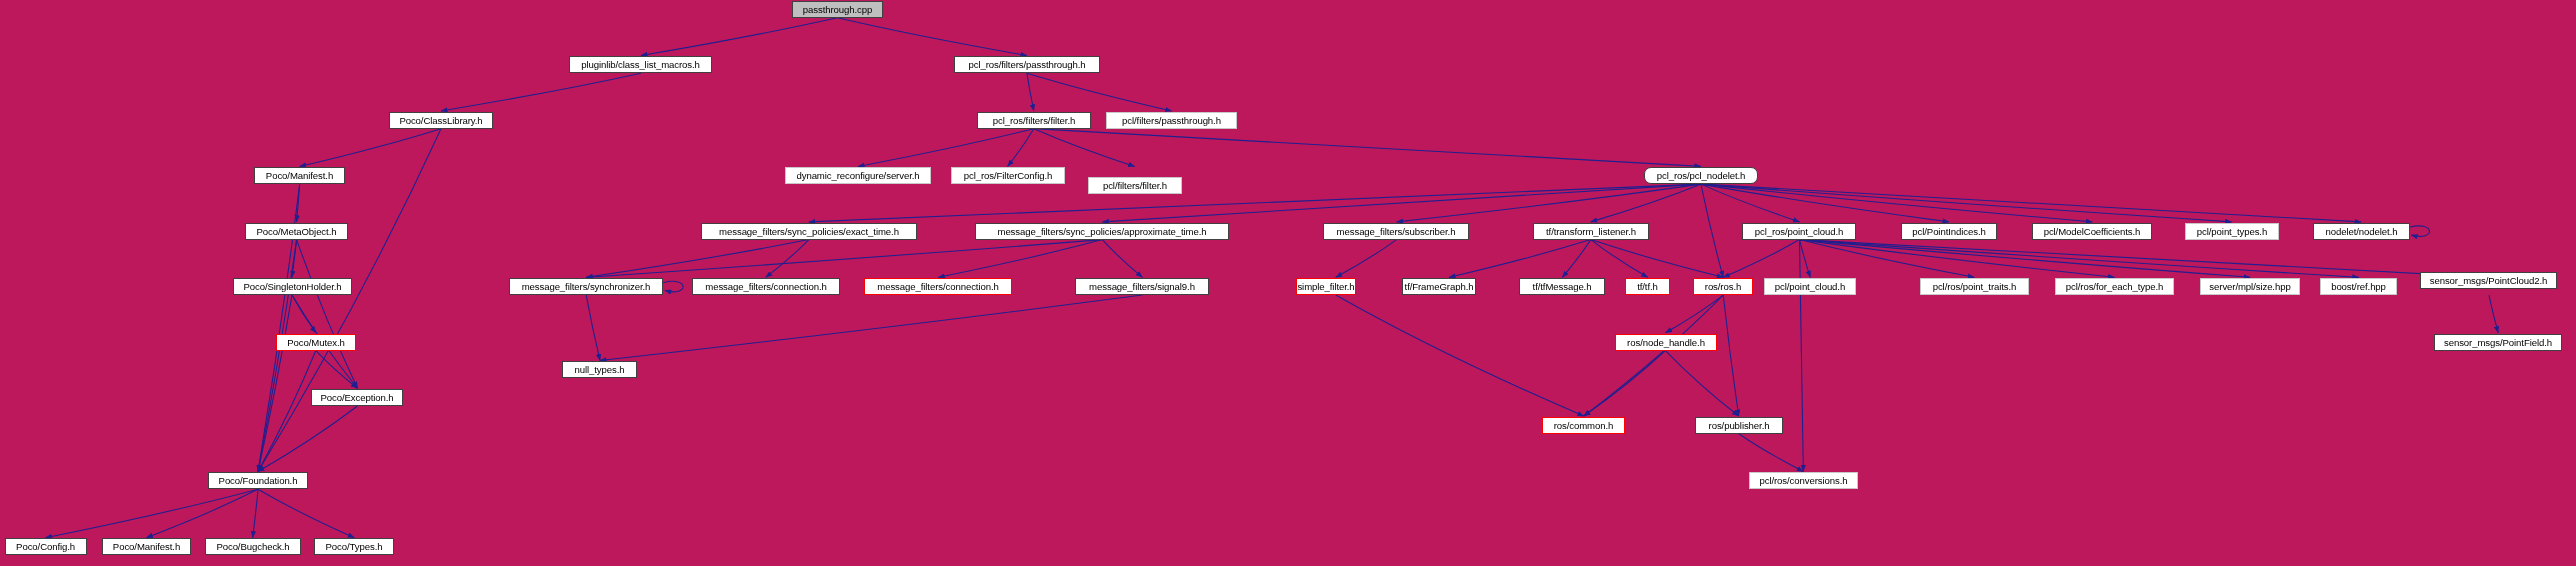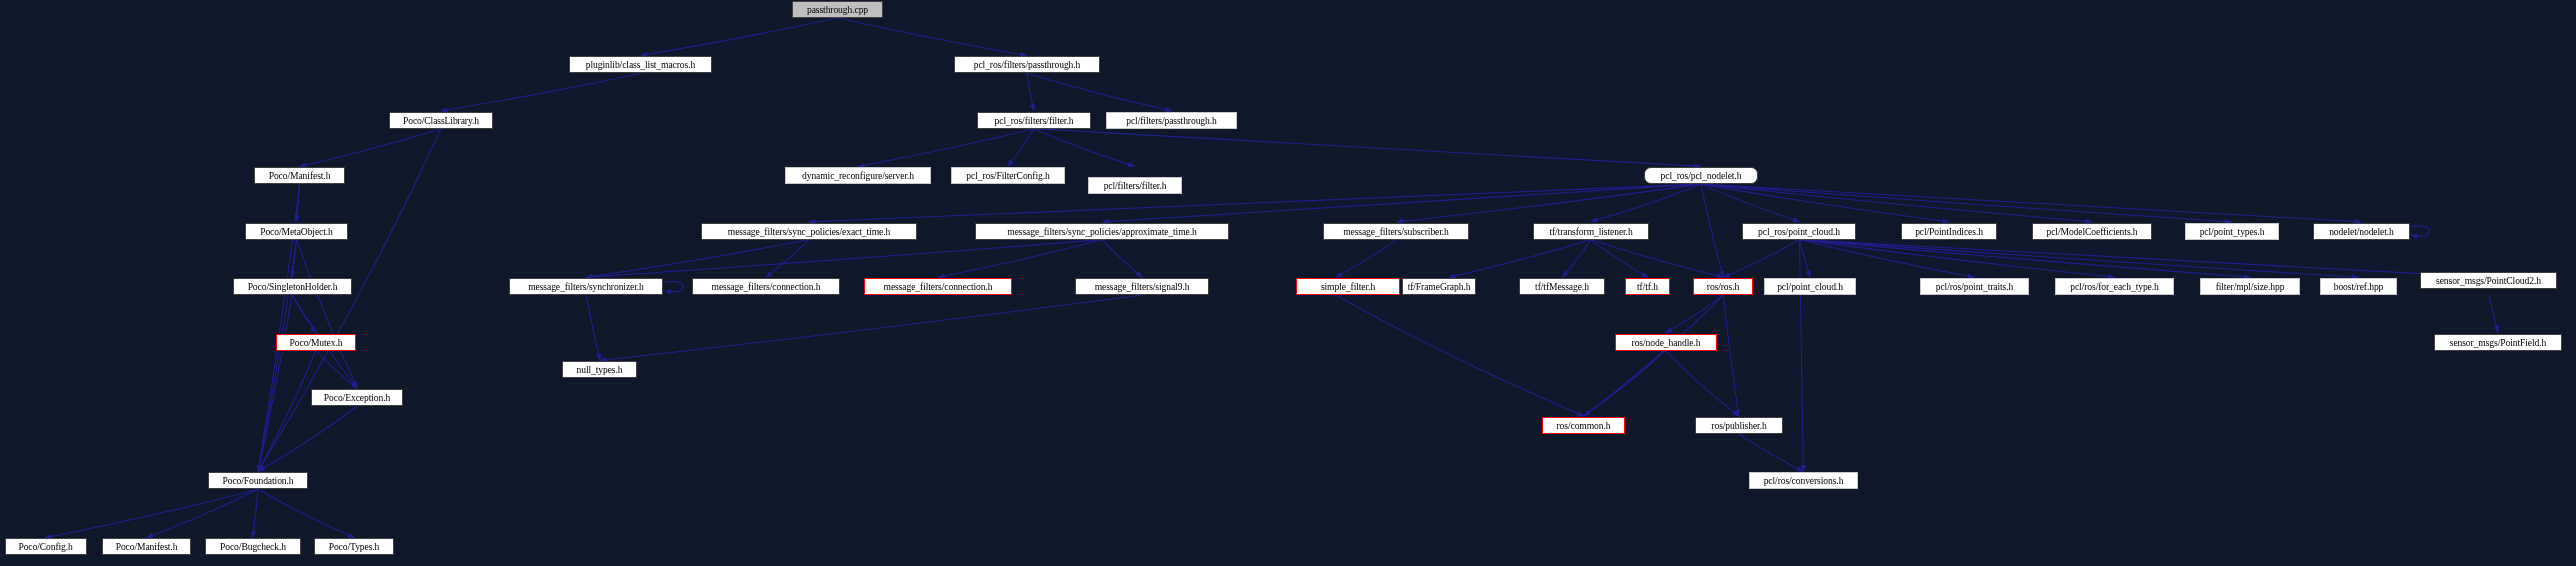--- a/index.html
+++ b/index.html
@@ -5,22 +5,22 @@
 <style>
   html, body {
     margin: 0;
     padding: 0;
     background: #ffffff;
   }
   #graph-root {
     position: relative;
     width: 2576px;
     height: 567px;
-    background: #0f172a;
-    font-family: Liberation Serif, serif;
+    background: #be185d;
+    font-family: Liberation Sans, sans-serif;
     overflow: hidden;
   }
   #edge-layer {
     position: absolute;
     left: 0; top: 0;
     width: 2576px;
     height: 567px;
     pointer-events: none;
   }
   .node {
@@ -153,29 +153,29 @@
       <div class="node solid" style="left: 1742px; top: 223px; width: 114px;">pcl_ros/point_cloud.h</div>
       <div class="node solid" style="left: 1901px; top: 223px; width: 96px;">pcl/PointIndices.h</div>
       <div class="node solid" style="left: 2032px; top: 223px; width: 120px;">pcl/ModelCoefficients.h</div>
       <div class="node gray" style="left: 2185px; top: 223px; width: 94px;">pcl/point_types.h</div>
       <div class="node solid" style="left: 2313px; top: 223px; width: 97px;">nodelet/nodelet.h</div>
       <div class="node solid" style="left: 233px; top: 278px; width: 119px;">Poco/SingletonHolder.h</div>
       <div class="node solid" style="left: 509px; top: 278px; width: 154px;">message_filters/synchronizer.h</div>
       <div class="node solid" style="left: 692px; top: 278px; width: 148px;">message_filters/connection.h</div>
       <div class="node red" style="left: 864px; top: 278px; width: 148px;">message_filters/connection.h</div>
       <div class="node solid" style="left: 1075px; top: 278px; width: 134px;">message_filters/signal9.h</div>
-      <div class="node red" style="left: 1296px; top: 278px; width: 104px;">simple_filter.h</div>
+      <div class="node red" style="left: 1296px; top: 278px; width: 60px;">simple_filter.h</div>
       <div class="node solid" style="left: 1402px; top: 278px; width: 74px;">tf/FrameGraph.h</div>
       <div class="node solid" style="left: 1519px; top: 278px; width: 86px;">tf/tfMessage.h</div>
       <div class="node red" style="left: 1625px; top: 278px; width: 45px;">tf/tf.h</div>
       <div class="node red" style="left: 1693px; top: 278px; width: 60px;">ros/ros.h</div>
       <div class="node gray" style="left: 1764px; top: 278px; width: 92px;">pcl/point_cloud.h</div>
       <div class="node gray" style="left: 1920px; top: 278px; width: 109px;">pcl/ros/point_traits.h</div>
       <div class="node gray" style="left: 2055px; top: 278px; width: 119px;">pcl/ros/for_each_type.h</div>
-      <div class="node gray" style="left: 2200px; top: 278px; width: 100px;">filter/mpl/size.hpp</div>
+      <div class="node gray" style="left: 2200px; top: 278px; width: 100px;">server/mpl/size.hpp</div>
       <div class="node gray" style="left: 2320px; top: 278px; width: 77px;">boost/ref.hpp</div>
       <div class="node solid" style="left: 2420px; top: 272px; width: 137px;">sensor_msgs/PointCloud2.h</div>
       <div class="node red" style="left: 276px; top: 334px; width: 80px;">Poco/Mutex.h</div>
       <div class="node red" style="left: 1615px; top: 334px; width: 102px;">ros/node_handle.h</div>
       <div class="node solid" style="left: 2434px; top: 334px; width: 128px;">sensor_msgs/PointField.h</div>
       <div class="node solid" style="left: 562px; top: 361px; width: 75px;">null_types.h</div>
       <div class="node solid" style="left: 311px; top: 389px; width: 92px;">Poco/Exception.h</div>
       <div class="node red" style="left: 1542px; top: 417px; width: 83px;">ros/common.h</div>
       <div class="node solid" style="left: 1695px; top: 417px; width: 88px;">ros/publisher.h</div>
       <div class="node solid" style="left: 208px; top: 472px; width: 100px;">Poco/Foundation.h</div>

